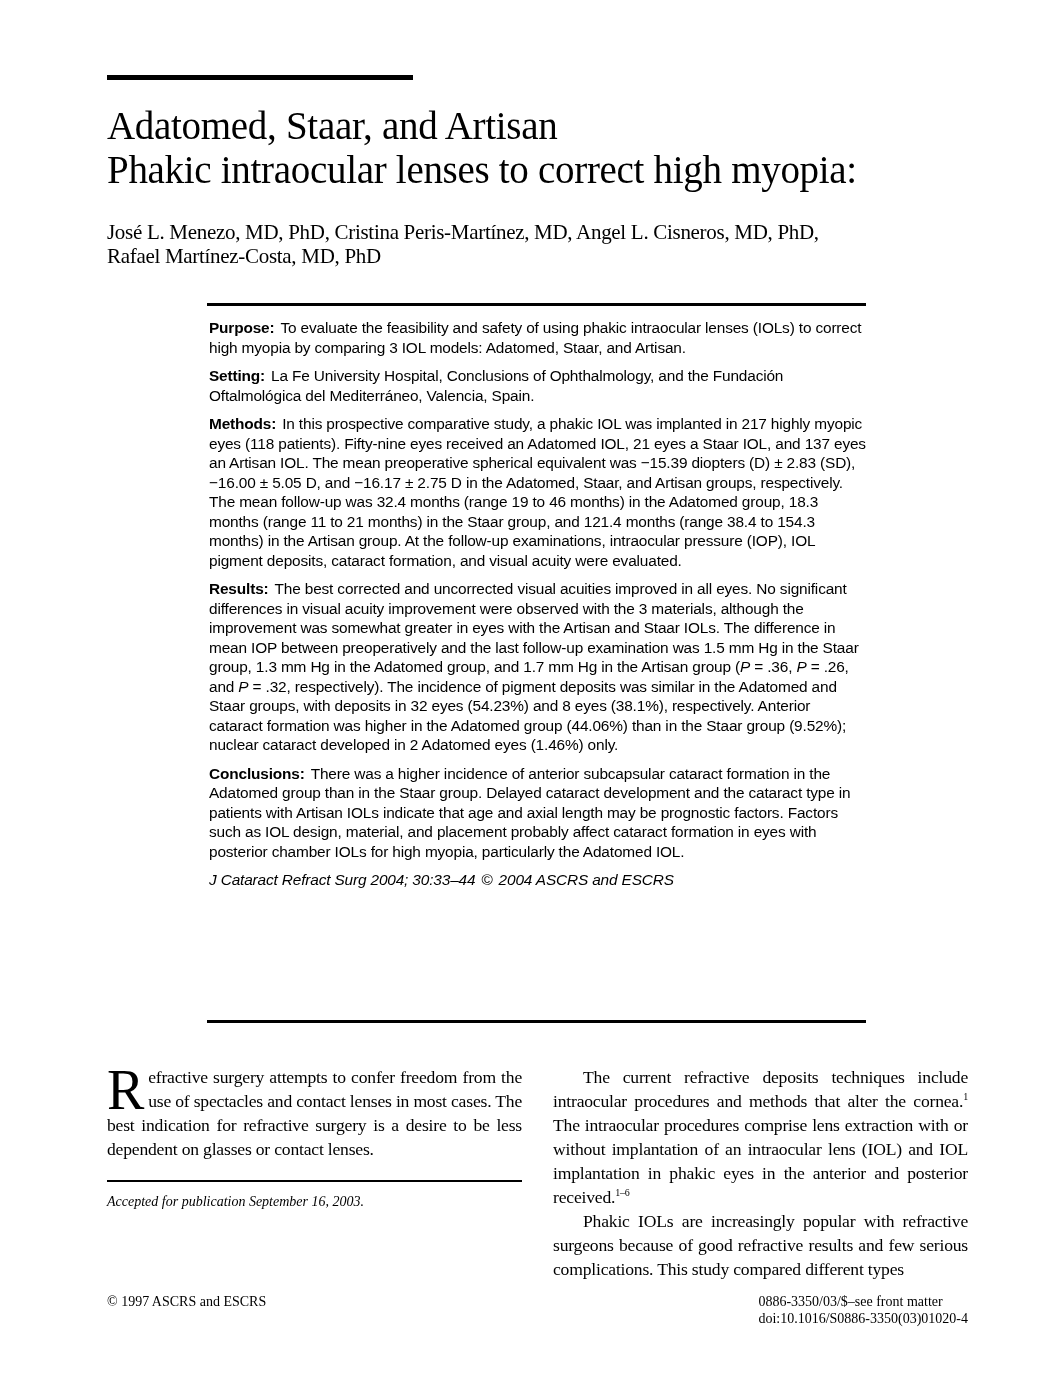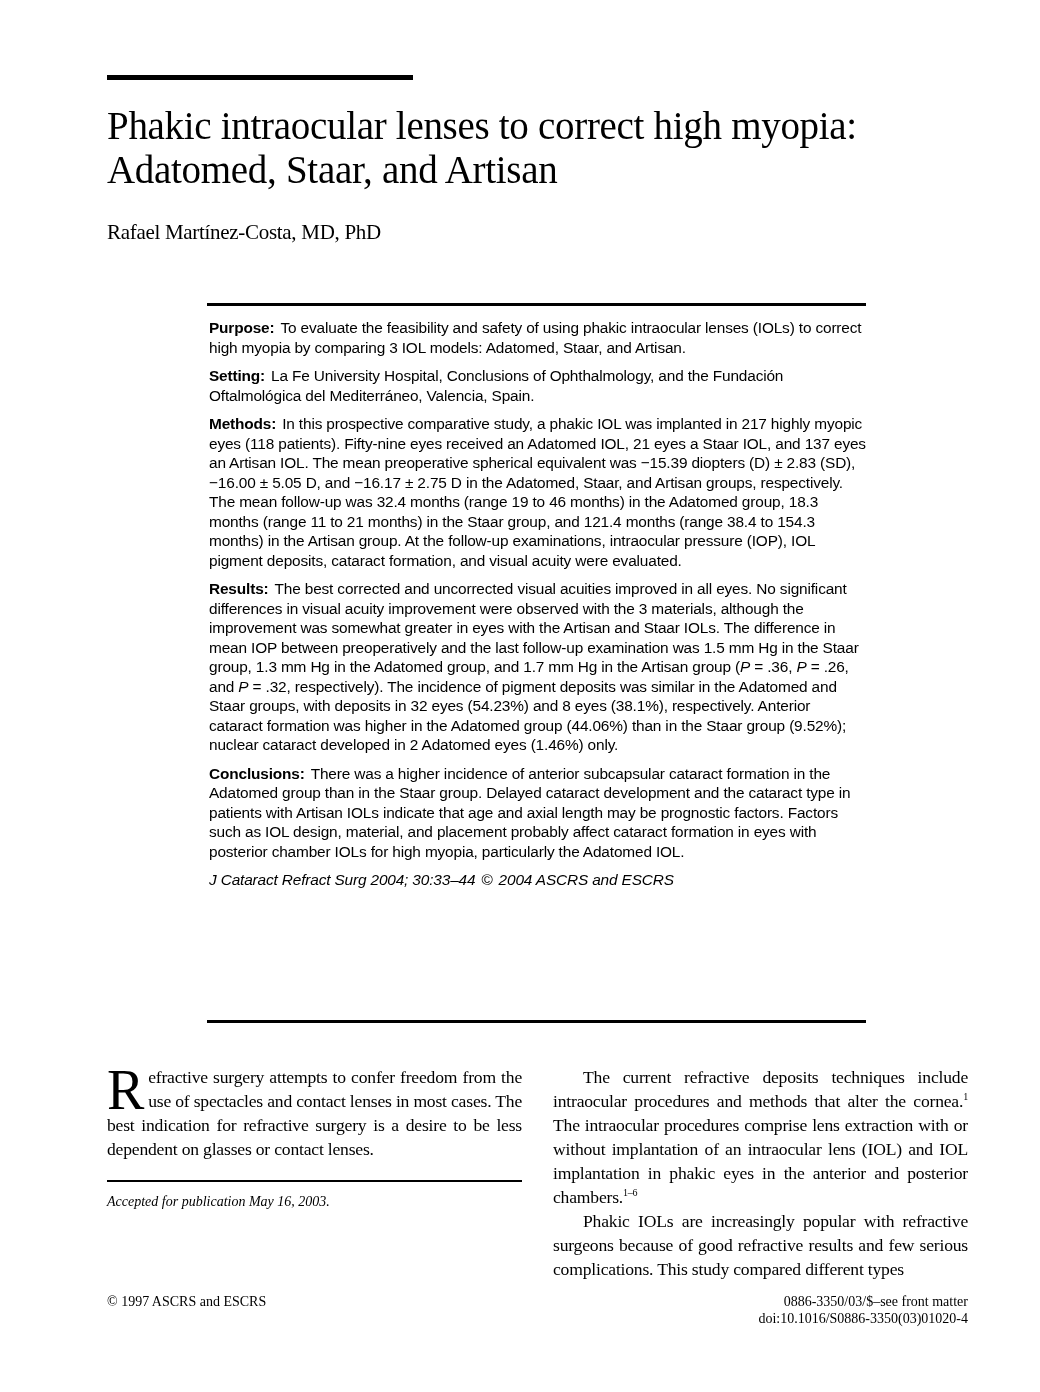--- a/index.html
+++ b/index.html
@@ -41,37 +41,38 @@
 
     .publisher { position: absolute; left: 107px; top: 1293px; width: 415px;
       font-family: "Liberation Serif", "DejaVu Serif", serif; font-size: 14px; line-height: 17px; }
     .publisher span { display: block; }
 
     .col-right { position: absolute; left: 553px; top: 1065px; width: 415px;
       font-family: "Liberation Serif", "DejaVu Serif", serif; font-size: 17.6px; line-height: 24px; text-align: justify; letter-spacing: -0.2px; }
     .col-right p { margin: 0; text-indent: 30px; }
     sup { font-size: 10px; line-height: 0; vertical-align: 7px; }
 
-    .doi-block { position: absolute; right: 72px; top: 1293px; text-align: right;
+    .doi-block { position: absolute; right: 72px; top: 1293px; 
       font-family: "Liberation Serif", "DejaVu Serif", serif; font-size: 14px; line-height: 17px; }
     .doi-block span { display: block; }
   </style>
 </head>
 <body>
 
 <div class="page">
 
   <div class="top-rule"></div>
 
   <h1 class="title">
+    <span>Adatomed, Staar, and Artisan</span>
     <span>Phakic intraocular lenses to correct high myopia:</span>
-    <span>Adatomed, Staar, and Artisan</span>
   </h1>
 
   <div class="authors">
+    <span>José L. Menezo, MD, PhD, Cristina Peris-Martínez, MD, Angel L. Cisneros, MD, PhD,</span>
     <span>Rafael Martínez-Costa, MD, PhD</span>
   </div>
 
   <div class="abs-rule top"></div>
 
   <div class="abstract">
     <p>
       <span class="lbl">Purpose:</span><span>To evaluate the feasibility and safety of using phakic intraocular lenses (IOLs) to correct high myopia by comparing 3 IOL models: Adatomed, Staar, and Artisan.</span>
     </p>
     <p>
@@ -93,29 +94,29 @@
 
   <div class="abs-rule bottom"></div>
 
   <div class="col-left">
     <p><span class="dropcap">R</span><span>efractive surgery attempts to confer freedom from the use of spectacles and contact lenses in most cases. The best indication for refractive surgery is a desire to be less dependent on glasses or contact lenses.</span></p>
   </div>
 
   <div class="foot-rule"></div>
 
   <div class="footnotes">
-    <p>Accepted for publication May 16, 2003.</p>
+    <p>Accepted for publication September 16, 2003.</p>
   </div>
 
   <div class="publisher">
     <span>© 1997 ASCRS and ESCRS</span>
   </div>
 
   <div class="col-right">
-    <p><span>The current refractive deposits techniques include intraocular procedures and methods that alter the cornea.</span><sup>1</sup><span> The intraocular procedures comprise lens extraction with or without implantation of an intraocular lens (IOL) and IOL implantation in phakic eyes in the anterior and posterior chambers.</span><sup>1–6</sup></p>
+    <p><span>The current refractive deposits techniques include intraocular procedures and methods that alter the cornea.</span><sup>1</sup><span> The intraocular procedures comprise lens extraction with or without implantation of an intraocular lens (IOL) and IOL implantation in phakic eyes in the anterior and posterior received.</span><sup>1–6</sup></p>
     <p>Phakic IOLs are increasingly popular with refractive surgeons because of good refractive results and few serious complications. This study compared different types</p>
   </div>
 
   <div class="doi-block">
     <span>0886-3350/03/$–see front matter</span>
     <span>doi:10.1016/S0886-3350(03)01020-4</span>
   </div>
 
 </div>
 

